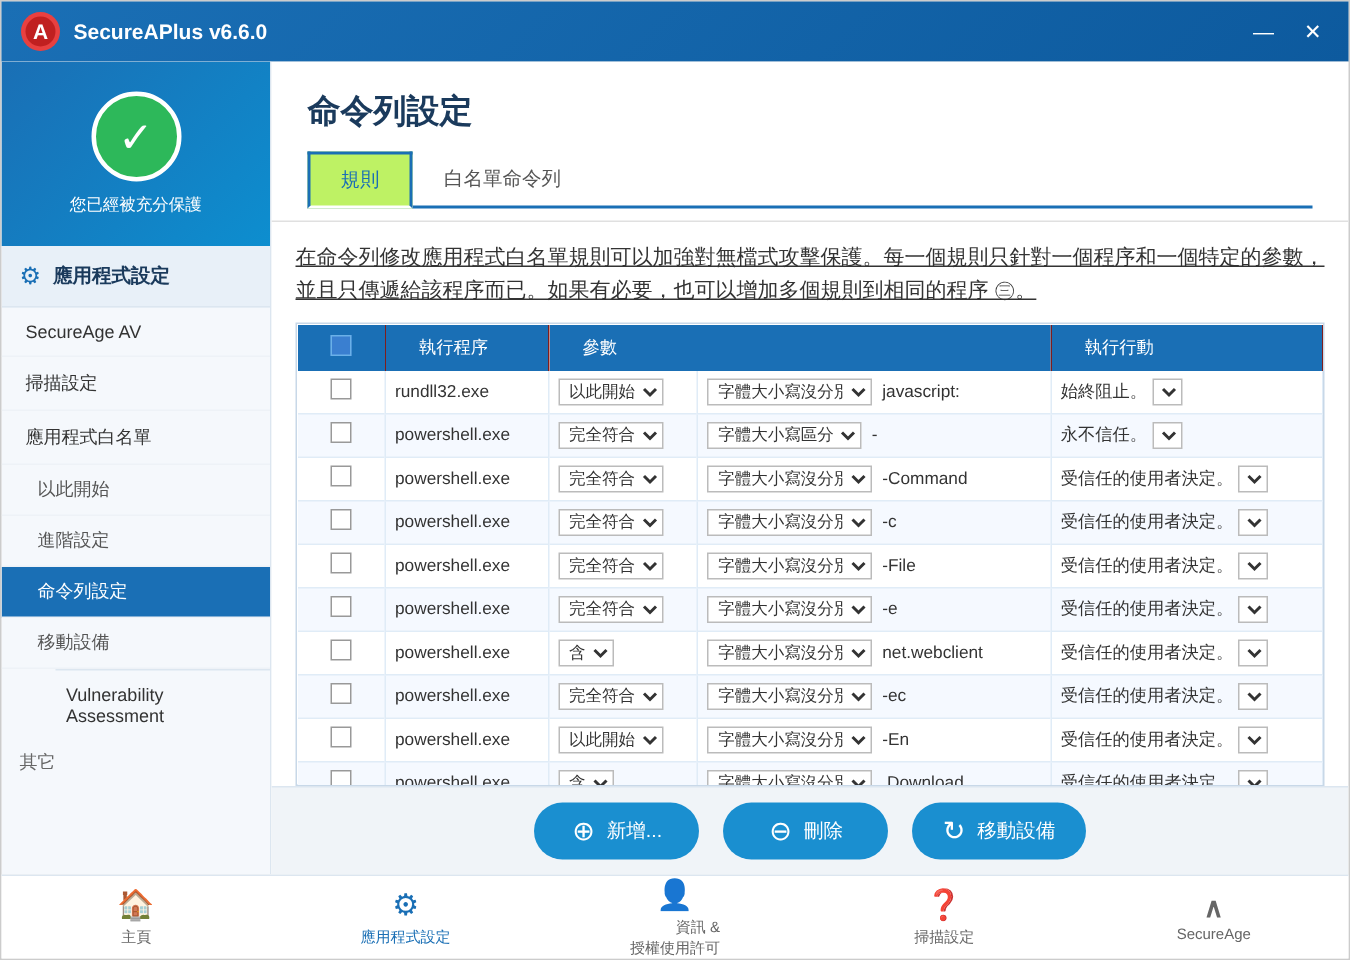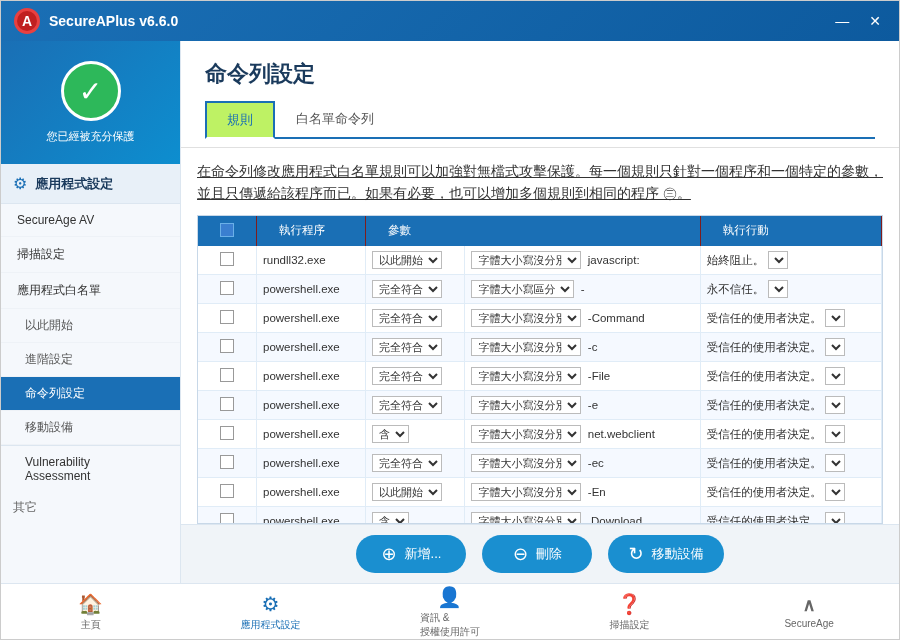--- a/index.html
+++ b/index.html
@@ -50,21 +50,21 @@
     .sidebar-section-icon { margin-right: 8px; font-size: 16px; color: #1a6fb5; }
     .sidebar-section-title { font-size: 13px; font-weight: bold; color: #1a3a5c; }
 
     .sidebar-item {
       padding: 9px 16px; font-size: 12px; color: #333; cursor: pointer;
       border-bottom: 1px solid #eef2f7;
     }
     .sidebar-sub-item { padding: 8px 24px; font-size: 12px; color: #555; cursor: pointer; border-bottom: 1px solid #eef2f7; }
     .sidebar-sub-item.active { background: #1a6fb5; color: white; }
 
-    .sidebar-va { padding: 9px 24px; font-size: 12px; color: #333; cursor: pointer; border-top: 1px solid #dce6f0; }
+    .sidebar-va { padding: 9px 7px; font-size: 12px; color: #333; cursor: pointer; border-top: 1px solid #dce6f0; margin-left: 36px; }
     .sidebar-other { padding: 7px 12px; font-size: 12px; color: #666; }
 
     
     .content { flex: 1; display: flex; flex-direction: column; background: white; overflow: hidden; }
 
     .content-header { padding: 18px 24px 8px; border-bottom: 1px solid #e0e0e0; }
     .content-title { font-size: 22px; font-weight: bold; color: #1a3a5c; margin-bottom: 12px; }
 
     
     .tabs { display: flex; border-bottom: 2px solid #1a6fb5; }
@@ -507,21 +507,21 @@
     <div class="bottom-nav-item">
       <span class="bottom-nav-icon">🏠</span>
       <span class="bottom-nav-label">主頁</span>
     </div>
     <div class="bottom-nav-item active">
       <span class="bottom-nav-icon">⚙</span>
       <span class="bottom-nav-label">應用程式設定</span>
     </div>
     <div class="bottom-nav-item">
       <span class="bottom-nav-icon">👤</span>
-      <span class="bottom-nav-label" style="text-align:left;">資訊 &amp;<br>授權使用許可</span>
+      <span class="bottom-nav-label" style="text-align:right;">資訊 &amp;<br>授權使用許可</span>
     </div>
     <div class="bottom-nav-item">
       <span class="bottom-nav-icon">❓</span>
       <span class="bottom-nav-label">掃描設定</span>
     </div>
     <div class="bottom-nav-item">
       <span class="bottom-nav-icon" style="font-size:18px; font-weight:bold;">∧</span>
       <span class="bottom-nav-label">SecureAge</span>
     </div>
   </div>

